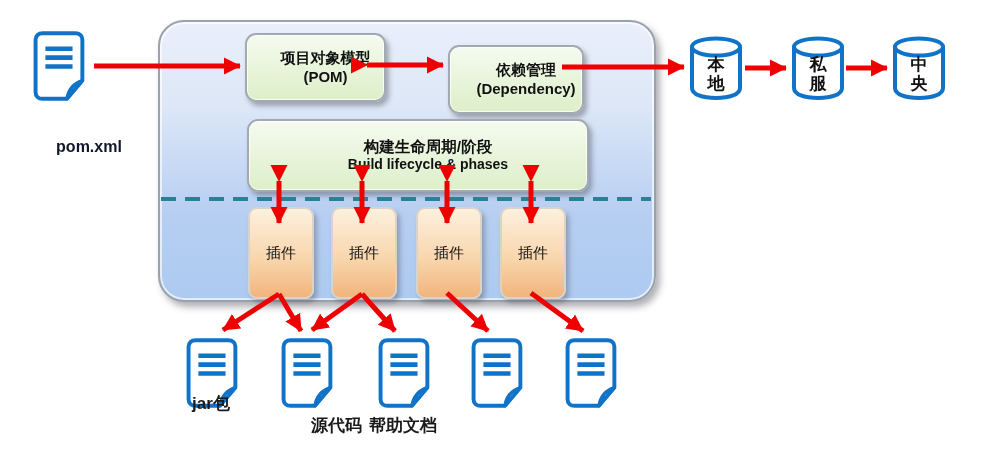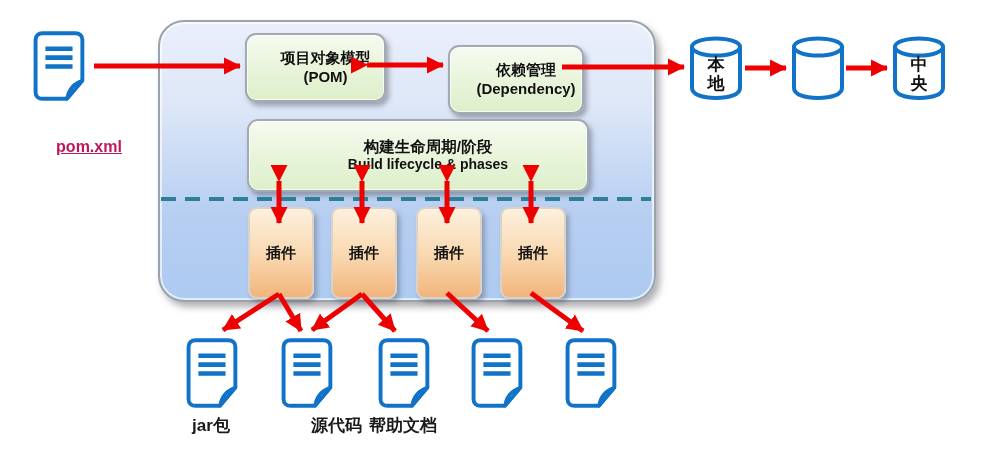--- a/index.html
+++ b/index.html
@@ -25,37 +25,37 @@
   }
   .gbox .l1{font-size:15px;}
   .gbox .l2{font-size:15px;}
   
   .obox{
     position:absolute;top:207px;width:62px;height:88px;border-radius:9px;
     border:2px solid #d9d3ca;
     background:linear-gradient(180deg,#fdf0de 0%,#f9d7ae 55%,#f2b47c 100%);
     box-shadow:3px 4px 5px rgba(80,80,90,.4);
     display:flex;align-items:center;justify-content:center;
-    font-weight:bold;font-size:15px;
+    font-weight:normal;font-size:15px;
   }
   
   .cyl{position:absolute;top:36px;width:54px;height:64px;}
   .cyl-label{
     position:absolute;left:0;right:0;top:16px;bottom:2px;
     display:flex;align-items:center;justify-content:center;
     font-weight:bold;font-size:17px;line-height:1.1;
   }
   .cyl-label span{display:block;width:1em;word-break:break-all;text-align:center;}
   
   .doc{position:absolute;width:57px;height:73px;}
   .doc-label{
     position:absolute;text-align:center;font-size:17px;font-weight:600;color:#1a1a1a;
   }
   .pom-label{position:absolute;left:10px;top:108px;width:98px;text-align:center;
-    font-size:16px;font-weight:600;color:#be185d;text-decoration:underline;}
+    font-size:16px;font-weight:600;color:#0f172a;}
   svg{display:block;}
   .arrow-layer{position:absolute;left:0;top:0;pointer-events:none;}
 </style>
 </head>
 <body>
 
 <div class="stage">
 
   <div class="core"></div>
 
@@ -101,39 +101,42 @@
     </svg>
     <div class="cyl-label">
         <span>本地</span>
       </div>
   </div>
   <div class="cyl" style="left:791px;">
     <svg width="54" height="64" viewBox="0 0 54 64">
       <path d="M3 11 V52 C3 58.5 13.5 62 27 62 C40.5 62 51 58.5 51 52 V11" fill="#ffffff" stroke="#1173c8" stroke-width="4"></path>
       <ellipse cx="27" cy="11" rx="24" ry="8.5" fill="#ffffff" stroke="#1173c8" stroke-width="4"></ellipse>
     </svg>
+    <div class="cyl-label">
+        <span>私服</span>
+      </div>
   </div>
   <div class="cyl" style="left:892px;">
     <svg width="54" height="64" viewBox="0 0 54 64">
       <path d="M3 11 V52 C3 58.5 13.5 62 27 62 C40.5 62 51 58.5 51 52 V11" fill="#ffffff" stroke="#1173c8" stroke-width="4"></path>
       <ellipse cx="27" cy="11" rx="24" ry="8.5" fill="#ffffff" stroke="#1173c8" stroke-width="4"></ellipse>
     </svg>
     <div class="cyl-label">
         <span>中央</span>
       </div>
   </div>
 
   <div class="doc" style="left:183px;top:337px;">
     <svg width="57" height="73" viewBox="0 0 60 78">
       <path d="M13 3.5 H48 C52.5 3.5 55.5 6 55.5 10.5 V54 L39 73.5 H13 C8.5 73.5 5.5 71 5.5 66.5 V10.5 C5.5 6 8.5 3.5 13 3.5 Z" fill="#ffffff" stroke="#1173c8" stroke-width="4.2" stroke-linejoin="round"></path>
       <path d="M55.5 54 L39 73.5 C40.5 64.5 46 57 55.5 54 Z" fill="#ffffff" stroke="#1173c8" stroke-width="3.6" stroke-linejoin="round"></path>
       <path d="M16 20 H45 M16 29.5 H45 M16 39 H45" stroke="#1173c8" stroke-width="5"></path>
     </svg>
   </div>
-  <div class="doc-label" style="left:155px;top:414px;width:112px;">jar包</div>
+  <div class="doc-label" style="left:155px;top:392px;width:112px;">jar包</div>
 
   <div class="doc" style="left:278px;top:337px;">
     <svg width="57" height="73" viewBox="0 0 60 78">
       <path d="M13 3.5 H48 C52.5 3.5 55.5 6 55.5 10.5 V54 L39 73.5 H13 C8.5 73.5 5.5 71 5.5 66.5 V10.5 C5.5 6 8.5 3.5 13 3.5 Z" fill="#ffffff" stroke="#1173c8" stroke-width="4.2" stroke-linejoin="round"></path>
       <path d="M55.5 54 L39 73.5 C40.5 64.5 46 57 55.5 54 Z" fill="#ffffff" stroke="#1173c8" stroke-width="3.6" stroke-linejoin="round"></path>
       <path d="M16 20 H45 M16 29.5 H45 M16 39 H45" stroke="#1173c8" stroke-width="5"></path>
     </svg>
   </div>
   <div class="doc-label" style="left:250px;top:414px;width:112px;text-align:right;">源代码</div>
 

